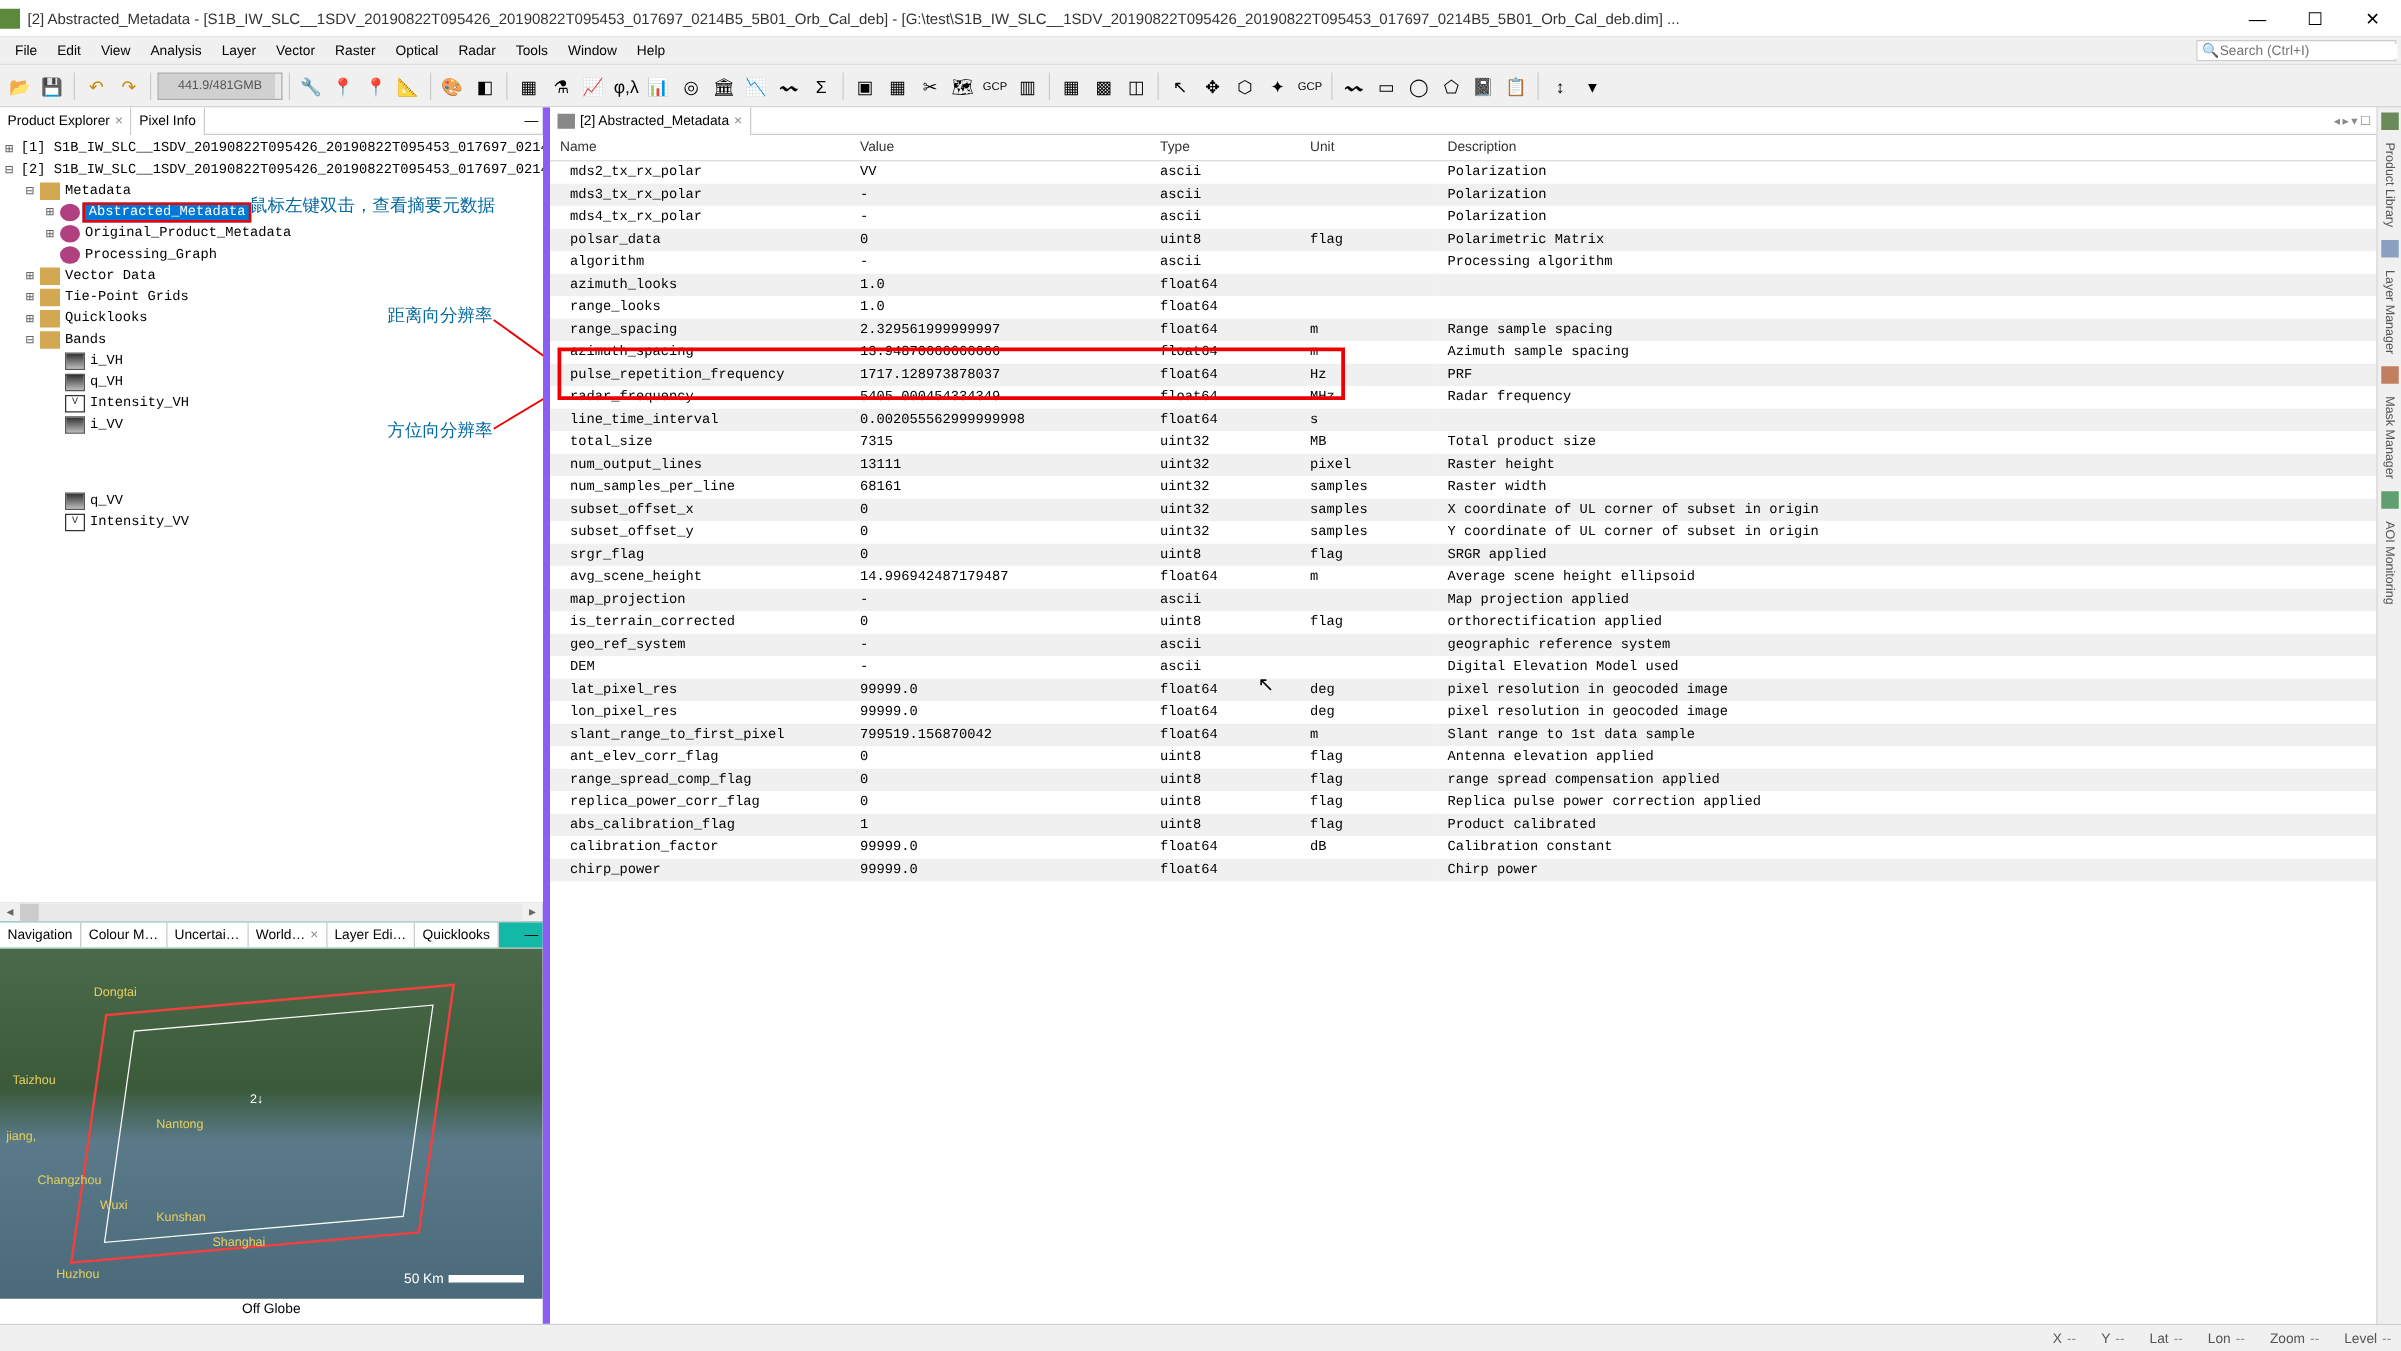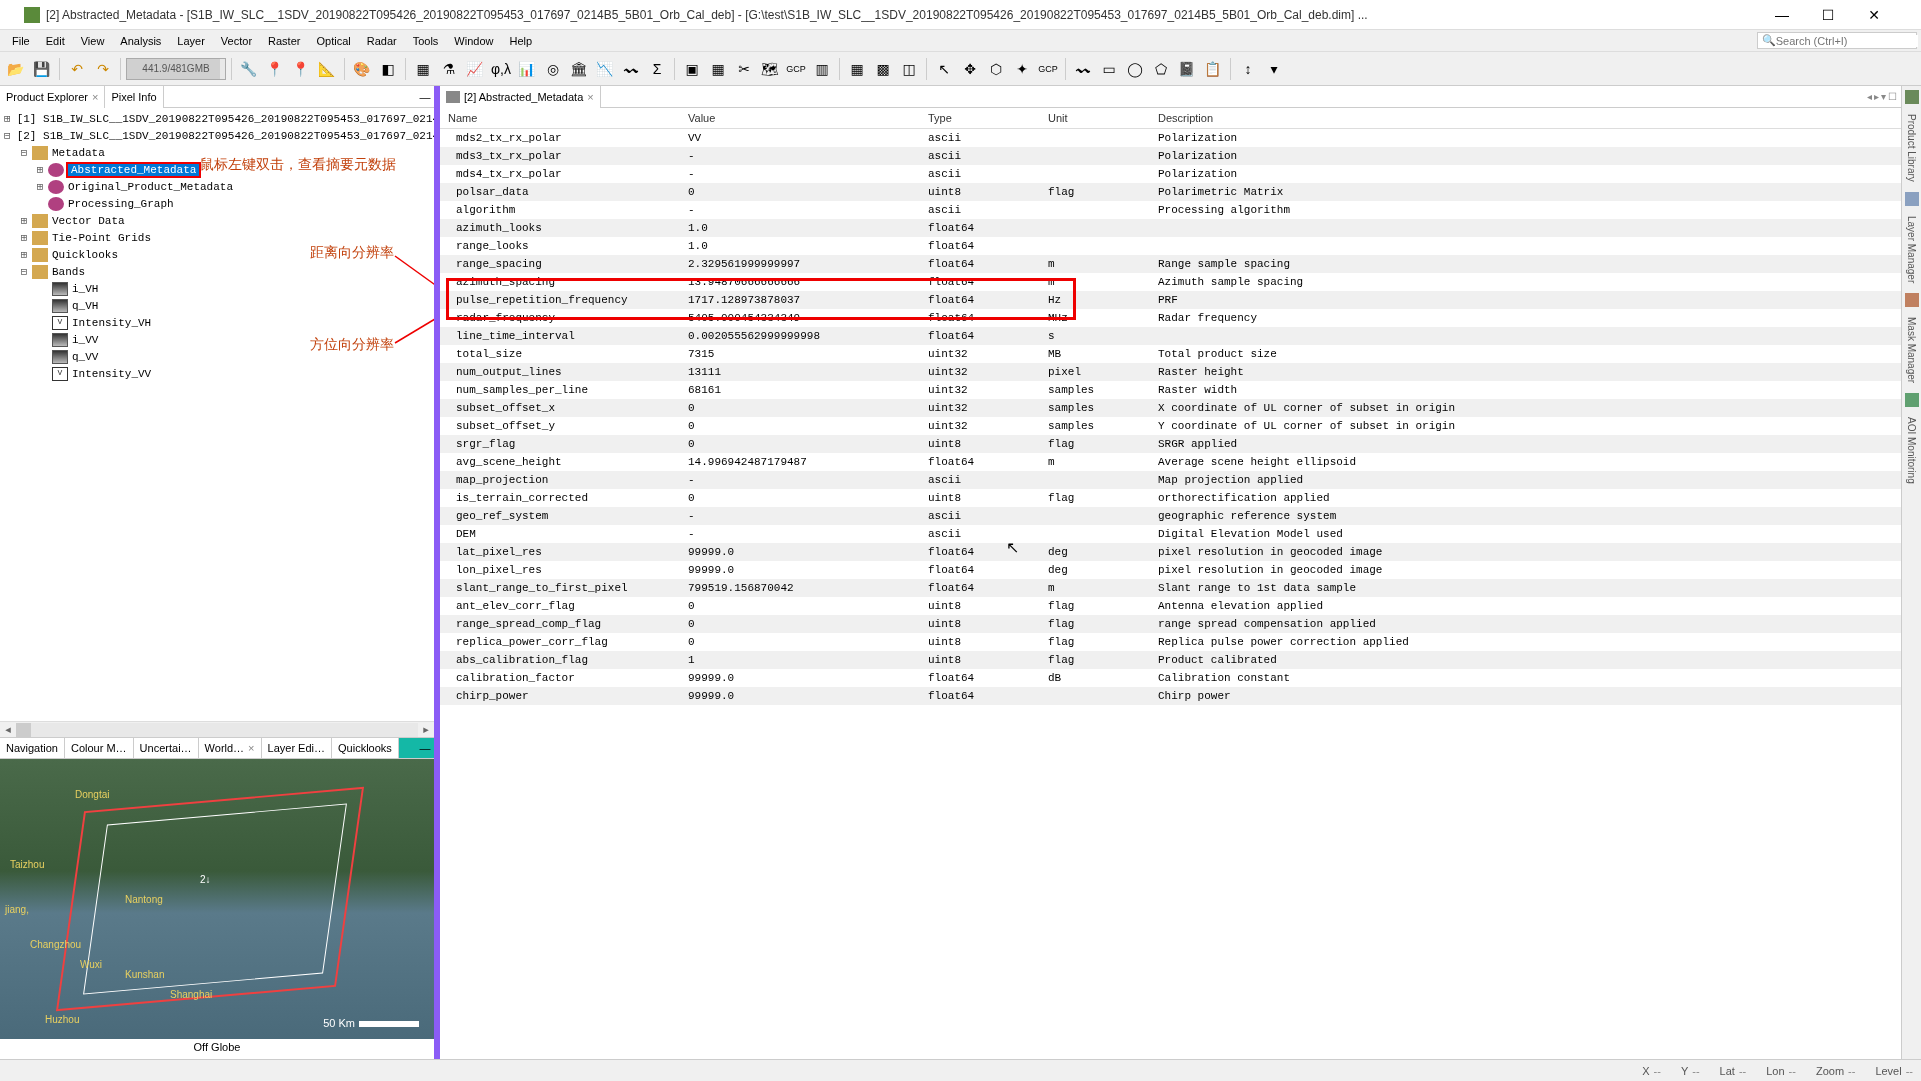--- a/index.html
+++ b/index.html
@@ -1,17 +1,17 @@
 <!DOCTYPE html>
 <html><head>
 <meta charset="utf-8">
 <style>
 * { box-sizing: border-box; margin: 0; padding: 0; }
 body { font-family: Tahoma, Arial, sans-serif; font-size: 11px; background: #f0f0f0; color: #000; width: 1921px; height: 1081px; overflow: hidden; position: relative; }
-.titlebar { height: 30px; background: #fff; display: flex; align-items: center; padding: 0 24px; border-bottom: 1px solid #ddd; }
+.titlebar { height: 30px; background: #fff; display: flex; align-items: center; padding: 0 0; border-bottom: 1px solid #ddd; }
 .titlebar .app-icon { width: 16px; height: 16px; background: #5a8a3a; margin-right: 6px; }
 .titlebar .title { flex: 1; font-size: 12px; color: #333; overflow: hidden; white-space: nowrap; text-overflow: ellipsis; }
 .win-controls { display: flex; gap: 0; }
 .win-controls div { width: 46px; height: 30px; display: flex; align-items: center; justify-content: center; font-size: 14px; cursor: pointer; }
 .menubar { height: 22px; background: #f0f0f0; display: flex; align-items: center; padding: 0 4px; border-bottom: 1px solid #ddd; }
 .menubar .menu-item { padding: 0 8px; height: 20px; display: flex; align-items: center; cursor: pointer; }
 .menubar .search-box { margin-left: auto; display: flex; align-items: center; border: 1px solid #ccc; background: #fff; padding: 1px 4px; width: 160px; }
 .menubar .search-box input { border: none; outline: none; font-size: 11px; flex: 1; color: #888; }
 .toolbar { height: 34px; background: #f0f0f0; border-bottom: 1px solid #ccc; display: flex; align-items: center; padding: 0 4px; gap: 2px; }
 .tb-btn { width: 24px; height: 24px; display: flex; align-items: center; justify-content: center; border: 1px solid transparent; cursor: pointer; font-size: 14px; }
@@ -30,21 +30,21 @@
 .tree-row .toggle { width: 12px; text-align: center; color: #666; cursor: pointer; }
 .tree-row .icon { width: 16px; height: 14px; margin: 0 2px; display: inline-block; }
 .icon-db { background: #888; border-radius: 2px; }
 .icon-folder { background: #d4a850; }
 .icon-meta { background: #b04080; border-radius: 50%; width: 12px; height: 12px; }
 .icon-band-i { background: linear-gradient(#333,#bbb); width: 14px; height: 12px; border: 1px solid #555; }
 .icon-band-v { background: #fff; border: 1px solid #333; color: #333; font-size: 8px; text-align: center; line-height: 10px; }
 .tree-row .label { padding: 0 2px; }
 .tree-row .label.selected { background: #0078d7; color: #fff; }
 .tree-row .label.highlighted-box { border: 2px solid #e00; padding: 0 3px; }
-.annotation-red { position: absolute; color: #c2410c; font-size: 14px; font-family: 'Microsoft YaHei', sans-serif; }
+.annotation-red { position: absolute; color: #0369a1; font-size: 14px; font-family: 'Microsoft YaHei', sans-serif; }
 .lower-tabs { height: 22px; background: #14b8a6; border-top: 1px solid #ccc; border-bottom: 1px solid #ccc; display: flex; align-items: center; overflow: hidden; }
 .lower-tabs .panel-tab { font-size: 11px; white-space: nowrap; }
 .nav-area { height: 300px; background: #fff; position: relative; }
 .map-view { width: 100%; height: 280px; background: linear-gradient(to bottom, #4a6a4a 0%, #3a5a3a 40%, #5a7a8a 55%, #4a6a7a 100%); position: relative; overflow: hidden; }
 .map-footprint { position: absolute; border: 2px solid #f04040; }
 .map-footprint.white { border-color: #fff; border-width: 1px; }
 .map-label { position: absolute; color: #e8d060; font-size: 10px; }
 .map-scale { position: absolute; bottom: 10px; right: 15px; color: #fff; font-size: 11px; }
 .map-scale .bar { width: 60px; height: 2px; background: #fff; display: inline-block; margin-left: 4px; border-left: 1px solid #fff; border-right: 1px solid #fff; height: 6px; }
 .nav-status { text-align: center; font-size: 11px; padding: 2px; }
@@ -233,21 +233,21 @@
           <span class="label">q_VH</span>
         </div>
       <div class="tree-row" style="padding-left:48px;">
           <span class="icon icon-band-v">V</span>
           <span class="label">Intensity_VH</span>
         </div>
       <div class="tree-row" style="padding-left:48px;">
           <span class="icon icon-band-i"></span>
           <span class="label">i_VV</span>
         </div>
-      <div class="tree-row" style="padding-left:48px;">
+      <div class="tree-row" style="padding-left:48px;margin-top:44px;">
           <span class="icon icon-band-i"></span>
           <span class="label">q_VV</span>
         </div>
       <div class="tree-row" style="padding-left:48px;">
           <span class="icon icon-band-v">V</span>
           <span class="label">Intensity_VV</span>
         </div>
 
       <div class="annotation-red" style="left:200px; top:48px;">鼠标左键双击，查看摘要元数据</div>
       <div class="annotation-red" style="left:310px; top:136px;">距离向分辨率</div>

